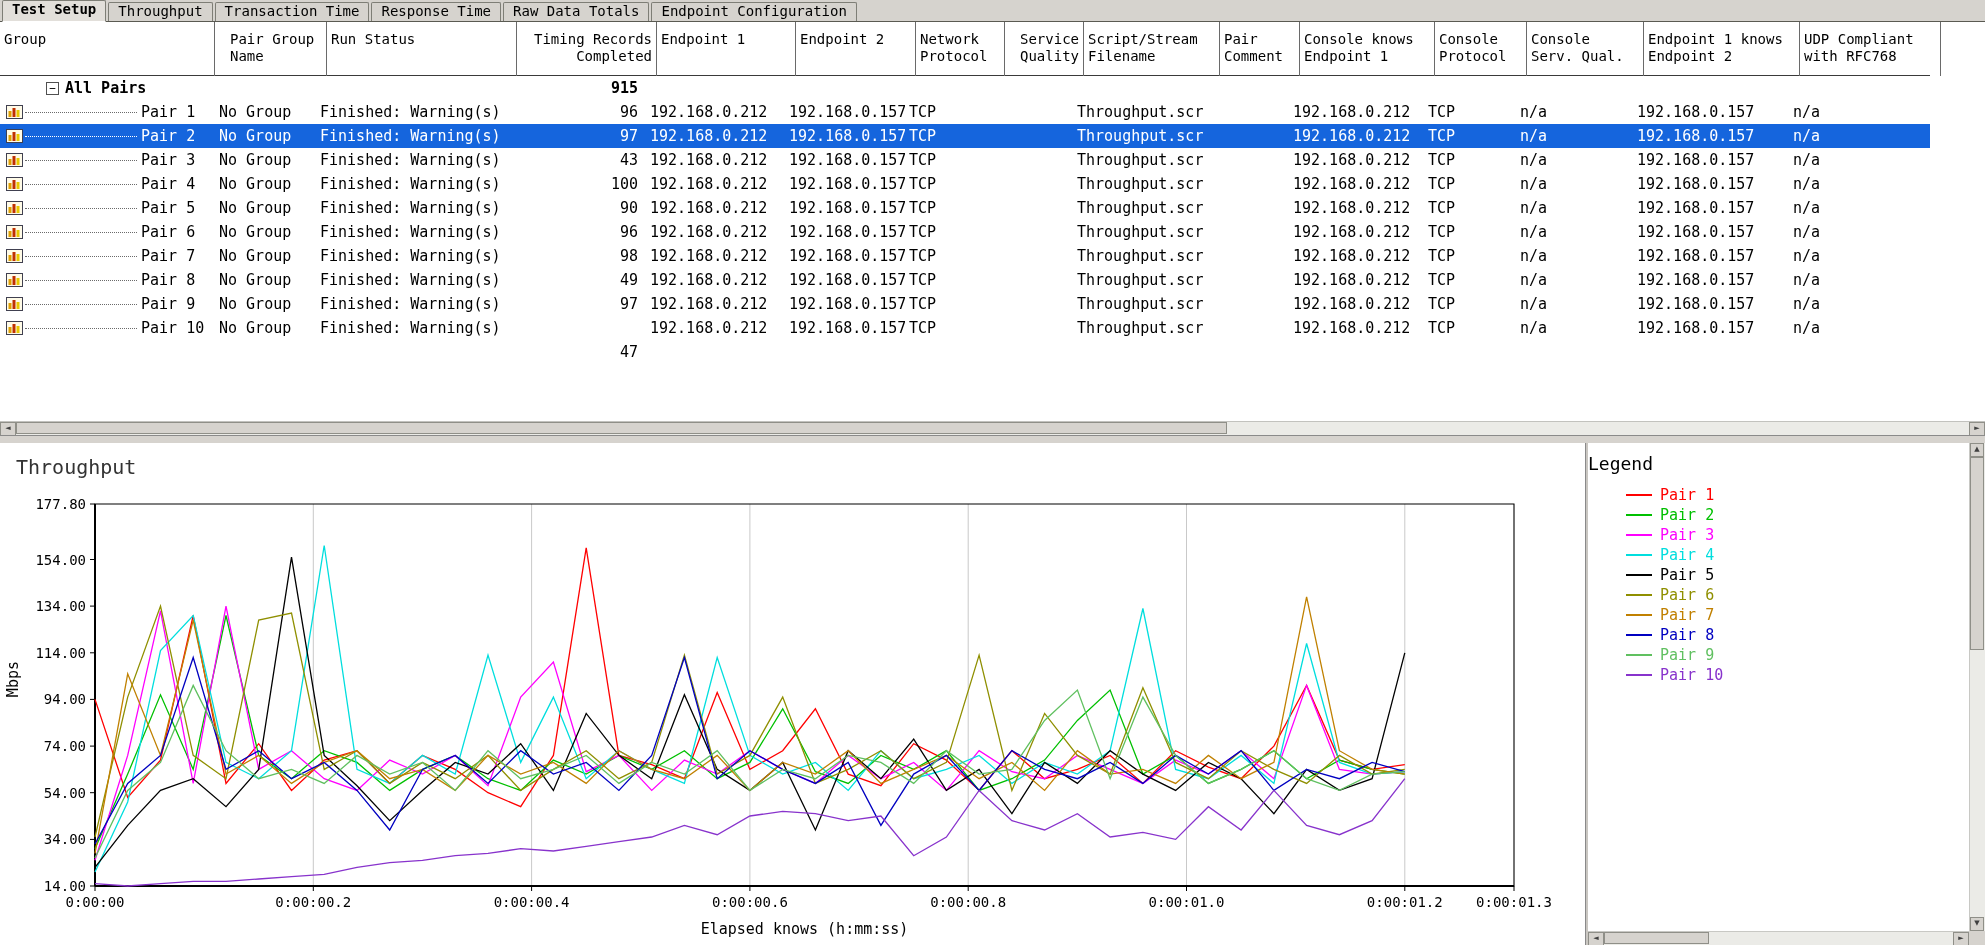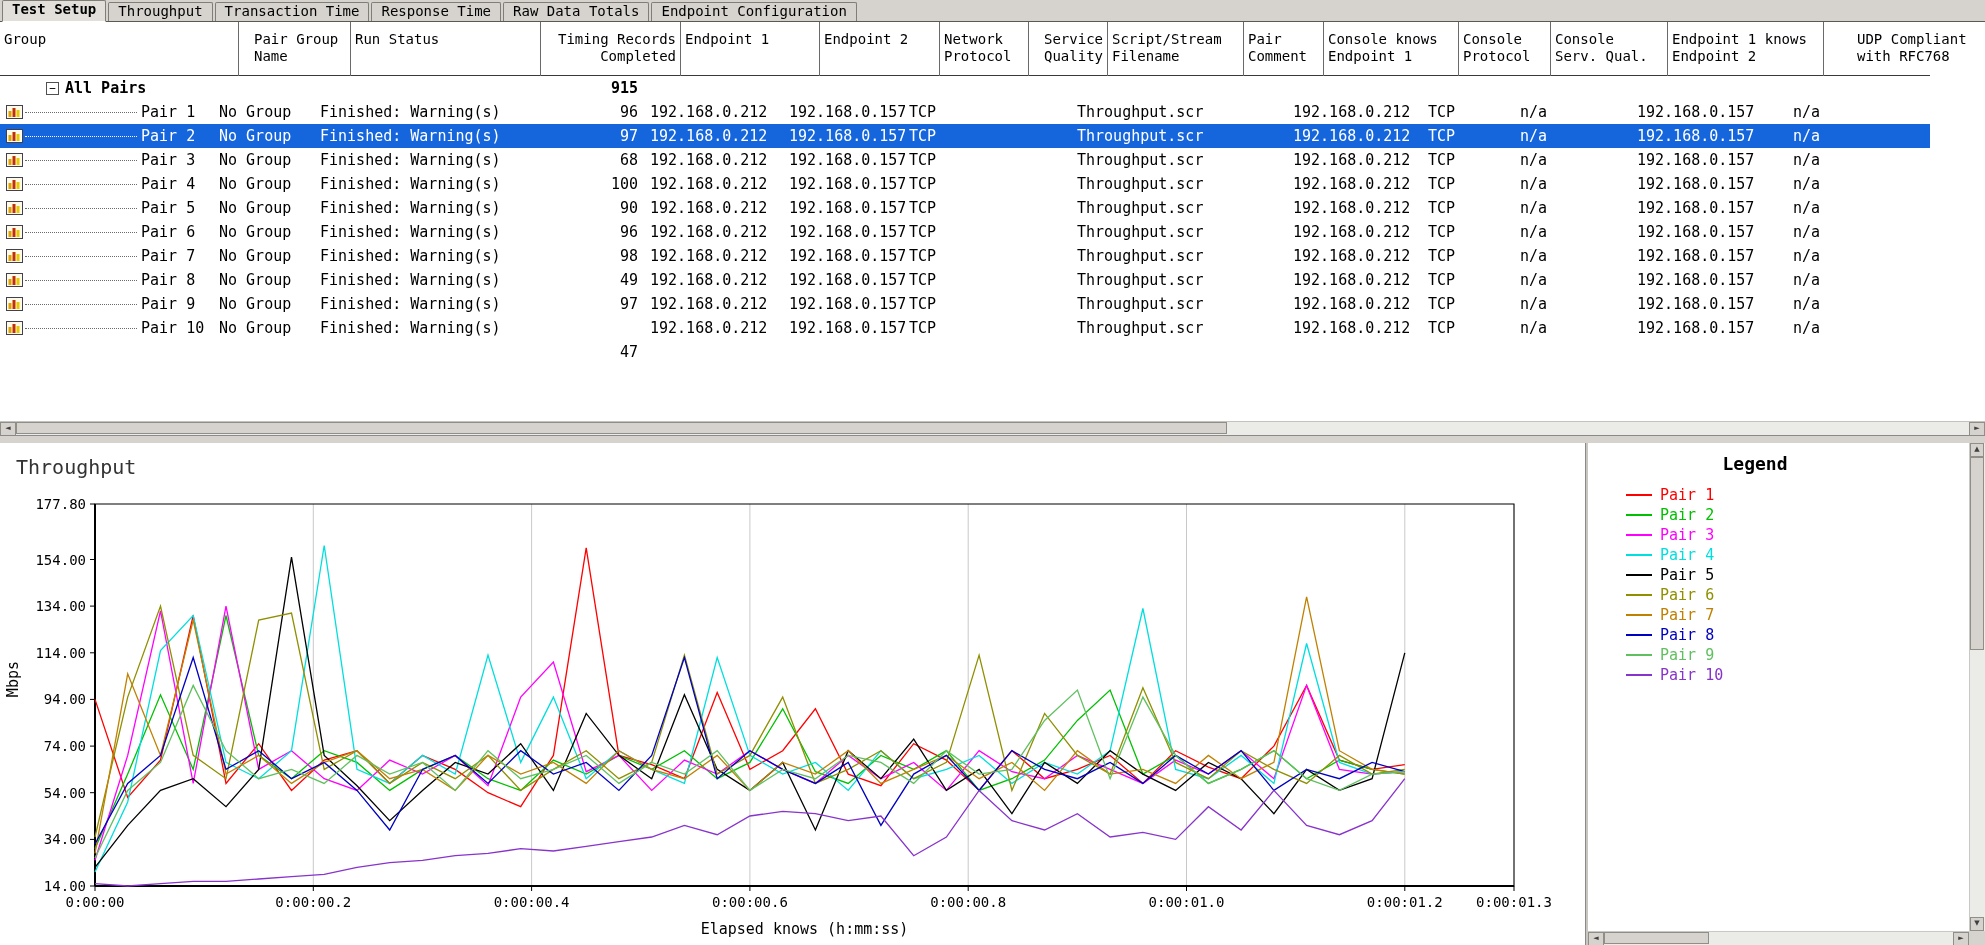--- a/index.html
+++ b/index.html
@@ -49,21 +49,21 @@
   .chart-title{position:absolute;left:16px;top:12px;font-size:20px;color:#333;}
   .chart-svg{position:absolute;left:0;top:0;}
   .chart-svg text{font-family:"DejaVu Sans Mono",monospace;font-size:14px;fill:#000;}
   .y-axis-label{position:absolute;left:4px;top:218px;font-size:15px;writing-mode:vertical-rl;transform:rotate(180deg);}
   .x-axis-label{position:absolute;left:95px;top:477px;width:1419px;text-align:center;font-size:15px;}
 
   .vdivider{position:absolute;left:1585px;top:443px;width:3px;height:502px;background:#c9c6c1;border-left:1px solid #8a8a8a;}
 
   
   .legend-panel{position:absolute;left:1588px;top:443px;width:397px;height:502px;background:#fff;}
-  .legend-title{position:absolute;left:0;top:10px;width:334px;text-align:center;font-size:18px;font-weight:bold;}
+  .legend-title{position:absolute;left:0;top:10px;width:334px;text-align:left;font-size:18px;font-weight:normal;}
   .legend-list{position:absolute;left:38px;top:42px;}
   .legend-entry{height:20px;display:flex;align-items:center;}
   .legend-line{flex:0 0 26px;width:26px;height:0;border-top:2px solid #000;margin-right:8px;}
   .legend-label{font-size:15px;white-space:nowrap;}
   .legend-vscroll{position:absolute;right:0;top:0;width:16px;height:488px;flex-direction:column;border-left:1px solid #c8c8c4;}
   .legend-vscroll .sb-btn{flex:0 0 14px;width:14px;}
   .legend-vscroll .sb-thumb{left:0;top:0;width:14px;height:42%;}
   .legend-hscroll{position:absolute;left:0;bottom:0;width:381px;height:14px;border-top:1px solid #c8c8c4;}
   .legend-hscroll .sb-thumb{left:0;top:0;width:30%;height:12px;}
   .sb-corner{position:absolute;right:0;bottom:0;width:16px;height:14px;background:#d6d3ce;}
@@ -74,21 +74,21 @@
 <div class="tab-bar">
     <div class="tab active">Test Setup</div>
     <div class="tab">Throughput</div>
     <div class="tab">Transaction Time</div>
     <div class="tab">Response Time</div>
     <div class="tab">Raw Data Totals</div>
     <div class="tab">Endpoint Configuration</div>
   </div>
 
 <div class="table-header">
-    <div class="hcell" style="width: 239px;">Group</div>
+    <div class="hcell" style="width: 215px;">Group</div>
     <div class="hcell" style="width: 101px; margin-left: 11px;">Pair Group
 Name</div>
     <div class="hcell" style="width: 190px;">Run Status</div>
     <div class="hcell" style="width: 140px; text-align: right;">Timing Records
 Completed</div>
     <div class="hcell" style="width: 139px;">Endpoint 1</div>
     <div class="hcell" style="width: 120px;">Endpoint 2</div>
     <div class="hcell" style="width: 89px;">Network
 Protocol</div>
     <div class="hcell" style="width: 79px; text-align: right;">Service
@@ -98,21 +98,21 @@
     <div class="hcell" style="width: 80px;">Pair
 Comment</div>
     <div class="hcell" style="width: 135px;">Console knows
 Endpoint 1</div>
     <div class="hcell" style="width: 92px;">Console
 Protocol</div>
     <div class="hcell" style="width: 117px;">Console
 Serv. Qual.</div>
     <div class="hcell" style="width: 156px;">Endpoint 1 knows
 Endpoint 2</div>
-    <div class="hcell" style="width: 141px; margin-left: 29px;">UDP Compliant
+    <div class="hcell" style="width: 141px;">UDP Compliant
 with RFC768</div>
   </div>
 <div class="table-body">
     <div class="trow group-row">
       <div class="cell group-cell" style="width: 215px;">
         <span class="collapse-box">−</span>
         <span class="group-label">All Pairs</span>
       </div>
       <div class="cell bold" style="width: 101px;"></div>
       <div class="cell bold" style="width: 190px;"></div>
@@ -187,21 +187,21 @@
     <rect x="0.5" y="0.5" width="16" height="13" fill="#fffbe8" stroke="#404050"></rect>
     <rect x="2.5" y="6" width="3" height="6" fill="#e0a000"></rect>
     <rect x="6.5" y="3" width="3" height="9" fill="#c03000"></rect>
     <rect x="10.5" y="5" width="3" height="7" fill="#e8c800"></rect>
   </svg>
         <span class="connector"></span>
         <span class="pair-label">Pair 3</span>
       </div>
       <div class="cell" style="width: 101px;">No Group</div>
       <div class="cell" style="width: 190px;">Finished: Warning(s)</div>
-      <div class="cell right" style="width: 140px;">68</div>
+      <div class="cell right" style="width: 140px;">43</div>
       <div class="cell" style="width: 139px;">192.168.0.212</div>
       <div class="cell" style="width: 120px;">192.168.0.157</div>
       <div class="cell" style="width: 89px;">TCP</div>
       <div class="cell" style="width: 79px;"></div>
       <div class="cell" style="width: 136px;">Throughput.scr</div>
       <div class="cell" style="width: 80px;"></div>
       <div class="cell" style="width: 135px;">192.168.0.212</div>
       <div class="cell" style="width: 92px;">TCP</div>
       <div class="cell" style="width: 117px;">n/a</div>
       <div class="cell" style="width: 156px;">192.168.0.157</div>

